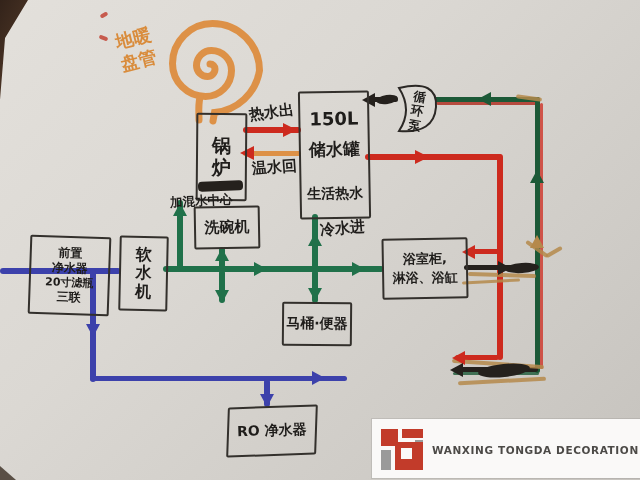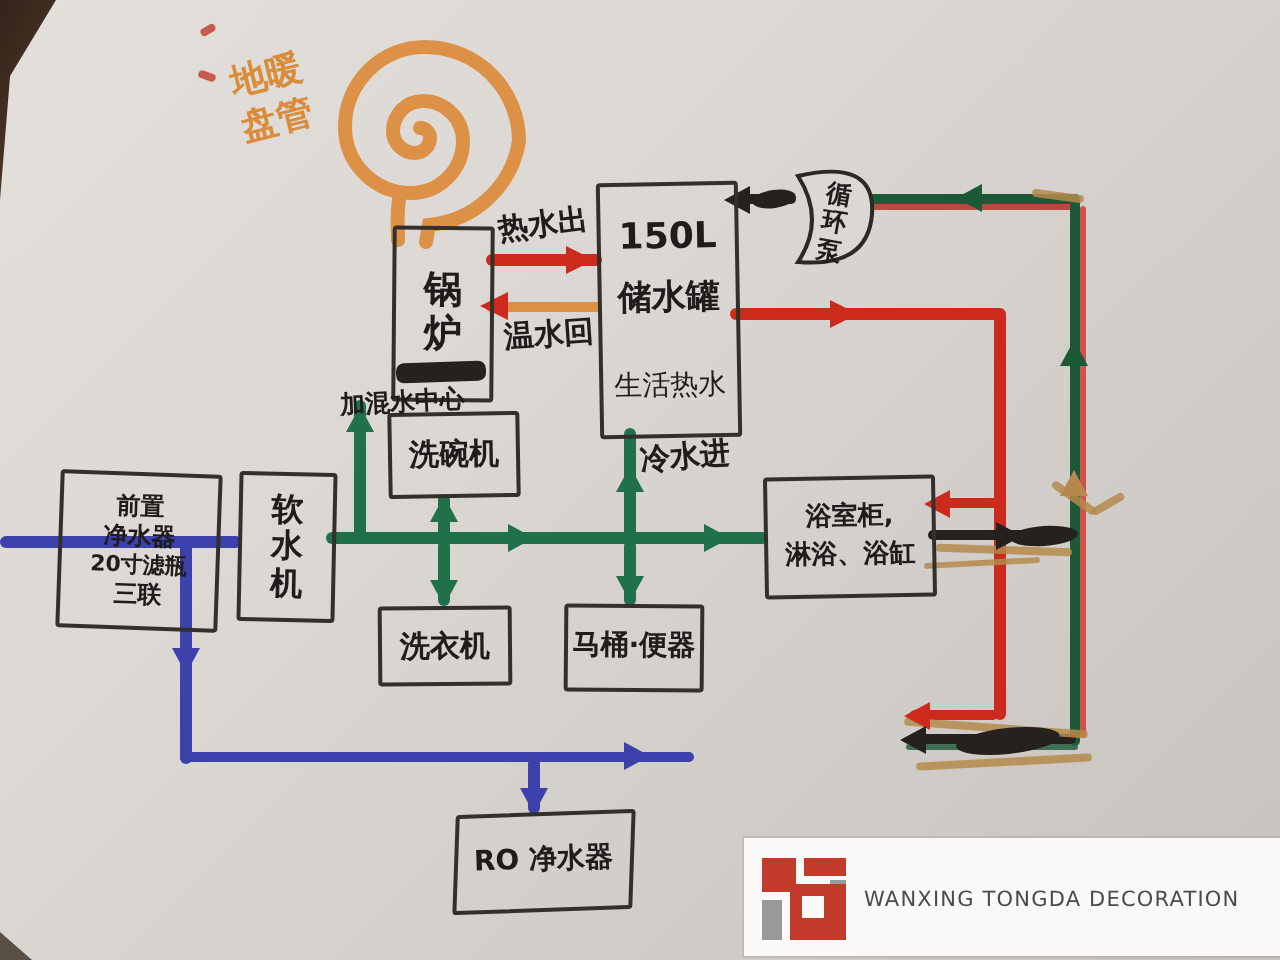--- a/index.html
+++ b/index.html
@@ -15,21 +15,21 @@
   .lbl{position:absolute;font-weight:600;white-space:nowrap;}
   .vtext{word-break:break-all;line-height:1.15;font-weight:600;text-align:center;}
   .blob{position:absolute;background:#25211d;border-radius:50%;}
   .tan{position:absolute;background:#b5894b;border-radius:2px;opacity:.85;}
   .wm{position:absolute;left:372px;top:419px;width:268px;height:59px;background:#faf9f8;
       display:flex;align-items:center;box-shadow:0 0 0 1px rgba(0,0,0,.08);}
   .wm-logo{position:relative;width:46px;height:46px;margin-left:7px;flex:0 0 auto;}
   .wm-logo div{position:absolute;}
   .wm-text{margin-left:7px;display:flex;flex-direction:column;justify-content:center;}
   .wm-title{font-size:26px;font-weight:bold;color:#35322e;letter-spacing:2px;line-height:1.05;}
-  .wm-sub{font-size:10.5px;font-weight:normal;color:#4c4a47;letter-spacing:.6px;margin-top:2px;}
+  .wm-sub{font-size:10.5px;font-weight:bold;color:#4c4a47;letter-spacing:.6px;margin-top:2px;}
 </style>
 </head>
 <body>
 
 <div class="stage">
 
   <div class="abs" style="left:0;top:0;width:28px;height:100px;background:linear-gradient(115deg,#33231a,#5a3f2c);
               clip-path:polygon(0 0,100% 0,18% 38%,0 100%);"></div>
   <div class="abs" style="left:0;top:466px;width:16px;height:14px;background:#3a2d22;
               clip-path:polygon(0 0,0 100%,100% 100%);opacity:.8;"></div>
@@ -119,41 +119,38 @@
     <path d="M399 88 Q438 79 436 107 Q434 134 399 131 Q413 110 399 88 Z" fill="#dbd8d3" stroke="#2b2825" stroke-width="2"></path>
   </svg>
 
   <div class="box" style="left:196px;top:113px;width:47px;height:84px;transform:rotate(.5deg);">
     <div class="vtext" style="width:24px;font-size:19px;">锅炉</div>
   </div>
 
   <div class="box" style="left:299px;top:91px;width:67px;height:124px;transform:rotate(-1deg);">
     <div style="font-size:18px;font-weight:600;">150L</div>
     <div style="font-size:17px;font-weight:600;margin-top:9px;">储水罐</div>
-    <div style="font-size:14px;font-weight:400;margin-top:24px;">生活热水</div>
+    <div style="font-size:14px;font-weight:700;margin-top:24px;">生活热水</div>
   </div>
 
   <div class="box" style="left:194px;top:206px;width:62px;height:39px;transform:rotate(-1deg);">
     <div style="font-size:15px;font-weight:600;">洗碗机</div>
   </div>
 
   <div class="box" style="left:119px;top:236px;width:45px;height:71px;transform:rotate(1.2deg);">
     <div class="vtext" style="width:20px;font-size:16px;">软水机</div>
   </div>
 
   <div class="box" style="left:29px;top:236px;width:77px;height:75px;transform:rotate(2deg);">
     <div style="font-size:12px;font-weight:600;">前置</div>
     <div style="font-size:12px;font-weight:600;">净水器</div>
     <div style="font-size:11px;font-weight:600;">20寸滤瓶</div>
     <div style="font-size:12px;font-weight:600;">三联</div>
   </div>
 
-  <div class="box" style="left:189px;top:303px;width:63px;height:36px;transform:rotate(-.5deg);">
-    <div style="font-size:15px;font-weight:600;">洗衣机</div>
-  </div>
 
   <div class="box" style="left:282px;top:302px;width:66px;height:40px;transform:rotate(.5deg);">
     <div style="font-size:14px;font-weight:600;">马桶·便器</div>
   </div>
 
   <div class="box" style="left:382px;top:238px;width:82px;height:57px;transform:rotate(-1deg);">
     <div style="font-size:13px;font-weight:600;">浴室柜,</div>
     <div style="font-size:13px;font-weight:600;margin-top:3px;">淋浴、浴缸</div>
   </div>
 

